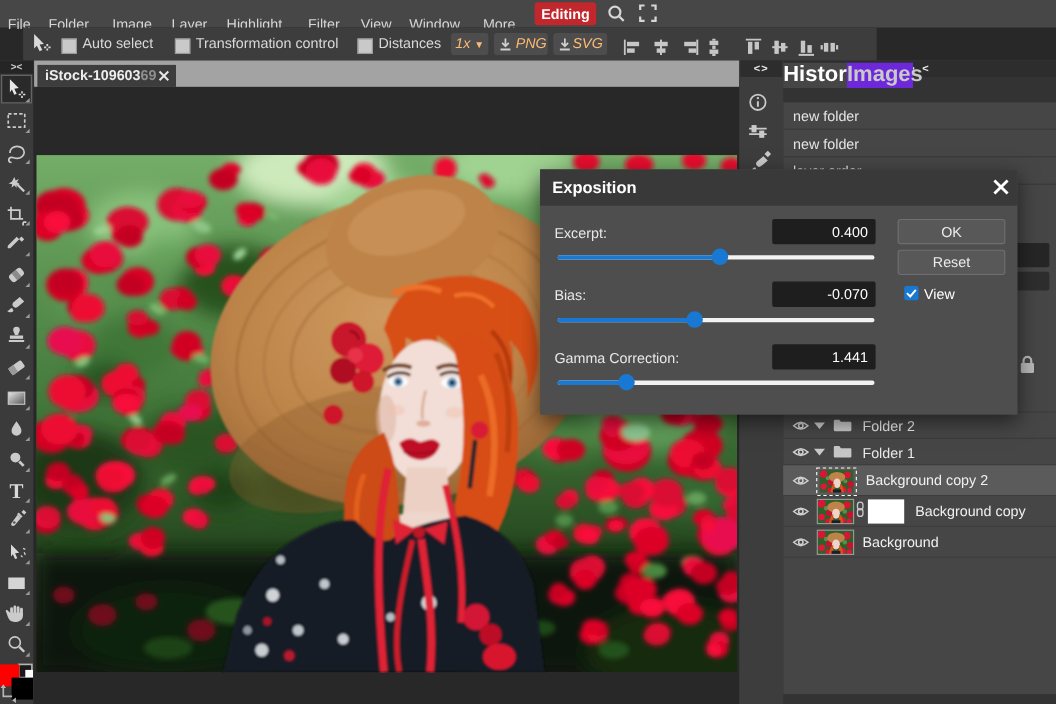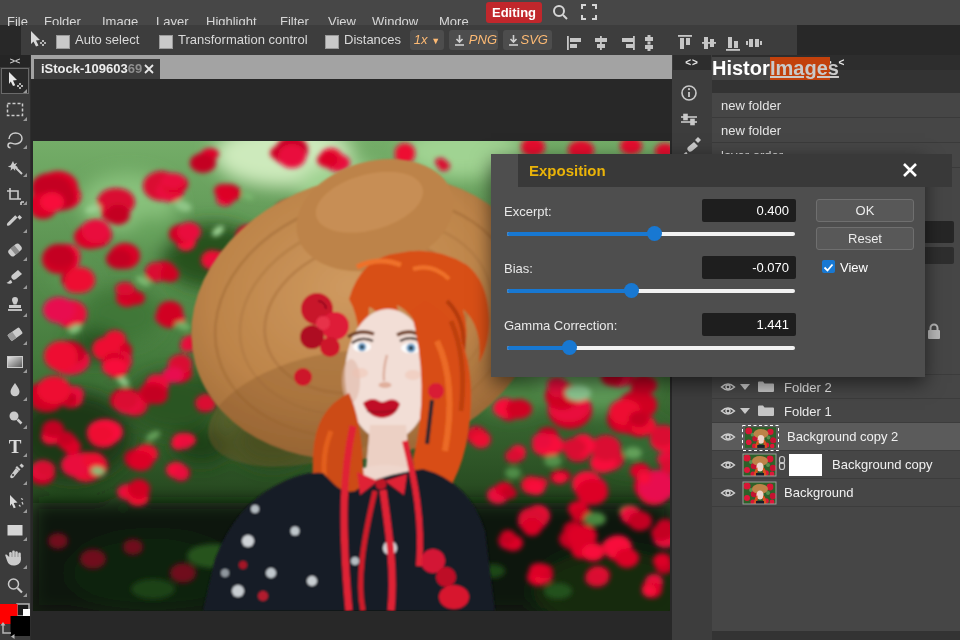--- a/index.html
+++ b/index.html
@@ -31,22 +31,22 @@
  font-size:10px;font-weight:bold;text-align:center;line-height:15px;letter-spacing:1px;}
 
 #rpanel{left:712px;top:55px;width:248px;height:585px;background:#464646;color:#e4e4e4;font-size:13px;}
 #rpanel .hd{position:absolute;left:0;top:0;width:248px;height:15px;background:#2d2d2d;color:#e8e8e8;
  font-size:10px;font-weight:bold;text-align:center;line-height:15px;letter-spacing:2px;}
 .ptab{position:absolute;top:2px;height:23px;font-weight:bold;font-size:20px;text-align:center;line-height:23px;}
 .hrow{position:absolute;left:0;width:248px;height:25px;line-height:25px;padding-left:9px;box-sizing:border-box;border-bottom:1px solid #3a3a3a;}
 .lrow{position:absolute;left:0;width:248px;border-bottom:1px solid #3c3c3c;box-sizing:border-box;}
 
 #dlg{left:491px;top:154px;width:434px;height:223px;background:#4e4e4e;box-shadow:0 6px 18px rgba(0,0,0,.55);}
-#dlgtitle{position:absolute;left:0;top:0;width:434px;height:33px;background:#393939;color:#eab308;
- font-weight:bold;font-size:15px;line-height:33px;padding-left:11px;box-sizing:border-box;margin-left:27px;}
+#dlgtitle{position:absolute;left:0;top:0;width:434px;height:33px;background:#393939;color:#ffffff;
+ font-weight:bold;font-size:15px;line-height:33px;padding-left:11px;box-sizing:border-box;}
 .dlbl{position:absolute;color:#e8e8e8;font-size:13px;}
 .dval{position:absolute;left:211px;width:94px;height:23px;background:#1e1e1e;border-radius:2px;color:#fff;
  font-size:13px;line-height:23px;text-align:right;padding-right:7px;box-sizing:border-box;}
 .dbtn{position:absolute;left:325px;width:98px;height:23px;background:#585858;border:1px solid #6f6f6f;
  border-radius:3px;color:#ececec;font-size:13px;text-align:center;line-height:21px;box-sizing:border-box;}
 .strack{position:absolute;left:16px;width:288px;height:4px;background:#f2f2f2;border-radius:2px;}
 .sfill{position:absolute;left:0;top:0;height:4px;background:#1878d2;border-radius:2px;}
 .sthumb{position:absolute;top:-6px;width:15px;height:15px;border-radius:50%;background:#1878d2;}
 </style>
 </head>
@@ -735,21 +735,21 @@
     <path d="M22 72l4 4-6 5c-1 .8-2.5 1-3.3.2l-.9-.9c-.8-.8-.6-2.3.2-3.3z" fill="#c9c9c9"></path>
     <path d="M14.5 82c-2 .3-2.5 2.5-4.5 2.8 1.8 1.7 4.6 1.2 5.8-.4z" fill="#c9c9c9"></path>
     <path d="M23 70l3-3 3 3-3 3z" fill="#c9c9c9"></path>
   </svg>
 </div>
 
 <div class="abs" id="rpanel">
   <div class="hd">&gt; &lt;</div>
   <div style="position:absolute;left:0;top:15px;width:248px;height:23px;background:#333;"></div>
   <div class="ptab" style="left:0;width:58px;background:#464646;color:#fff;">History</div>
-  <div class="ptab" style="left:58px;width:60px;background:#c2410c;color:#c9c9c9;text-decoration:underline;">Images</div>
+  <div class="ptab" style="left:58px;width:60px;background:#6d28d9;color:#c9c9c9;">Images</div>
   <div class="hrow" style="top:38px;">new folder</div>
   <div class="hrow" style="top:63px;">new folder</div>
   <div class="hrow" style="top:88px;">layer order</div>
   <div class="hrow" style="top:113px;border-bottom:none;height:49px;"></div>
 
   <div style="position:absolute;left:8px;top:166px;width:140px;height:22px;background:#262626;border-radius:2px;"></div>
   <div style="position:absolute;left:156px;top:166px;width:86px;height:22px;background:#262626;border-radius:2px;"></div>
   <div style="position:absolute;left:8px;top:192px;width:234px;height:17px;background:#2e2e2e;border-radius:2px;"></div>
   <svg class="abs" style="left:215px;top:268px" width="14" height="17" viewBox="0 0 14 17">
     <rect x="1" y="7" width="12" height="9" rx="1" fill="#b9b9b9"></rect>

